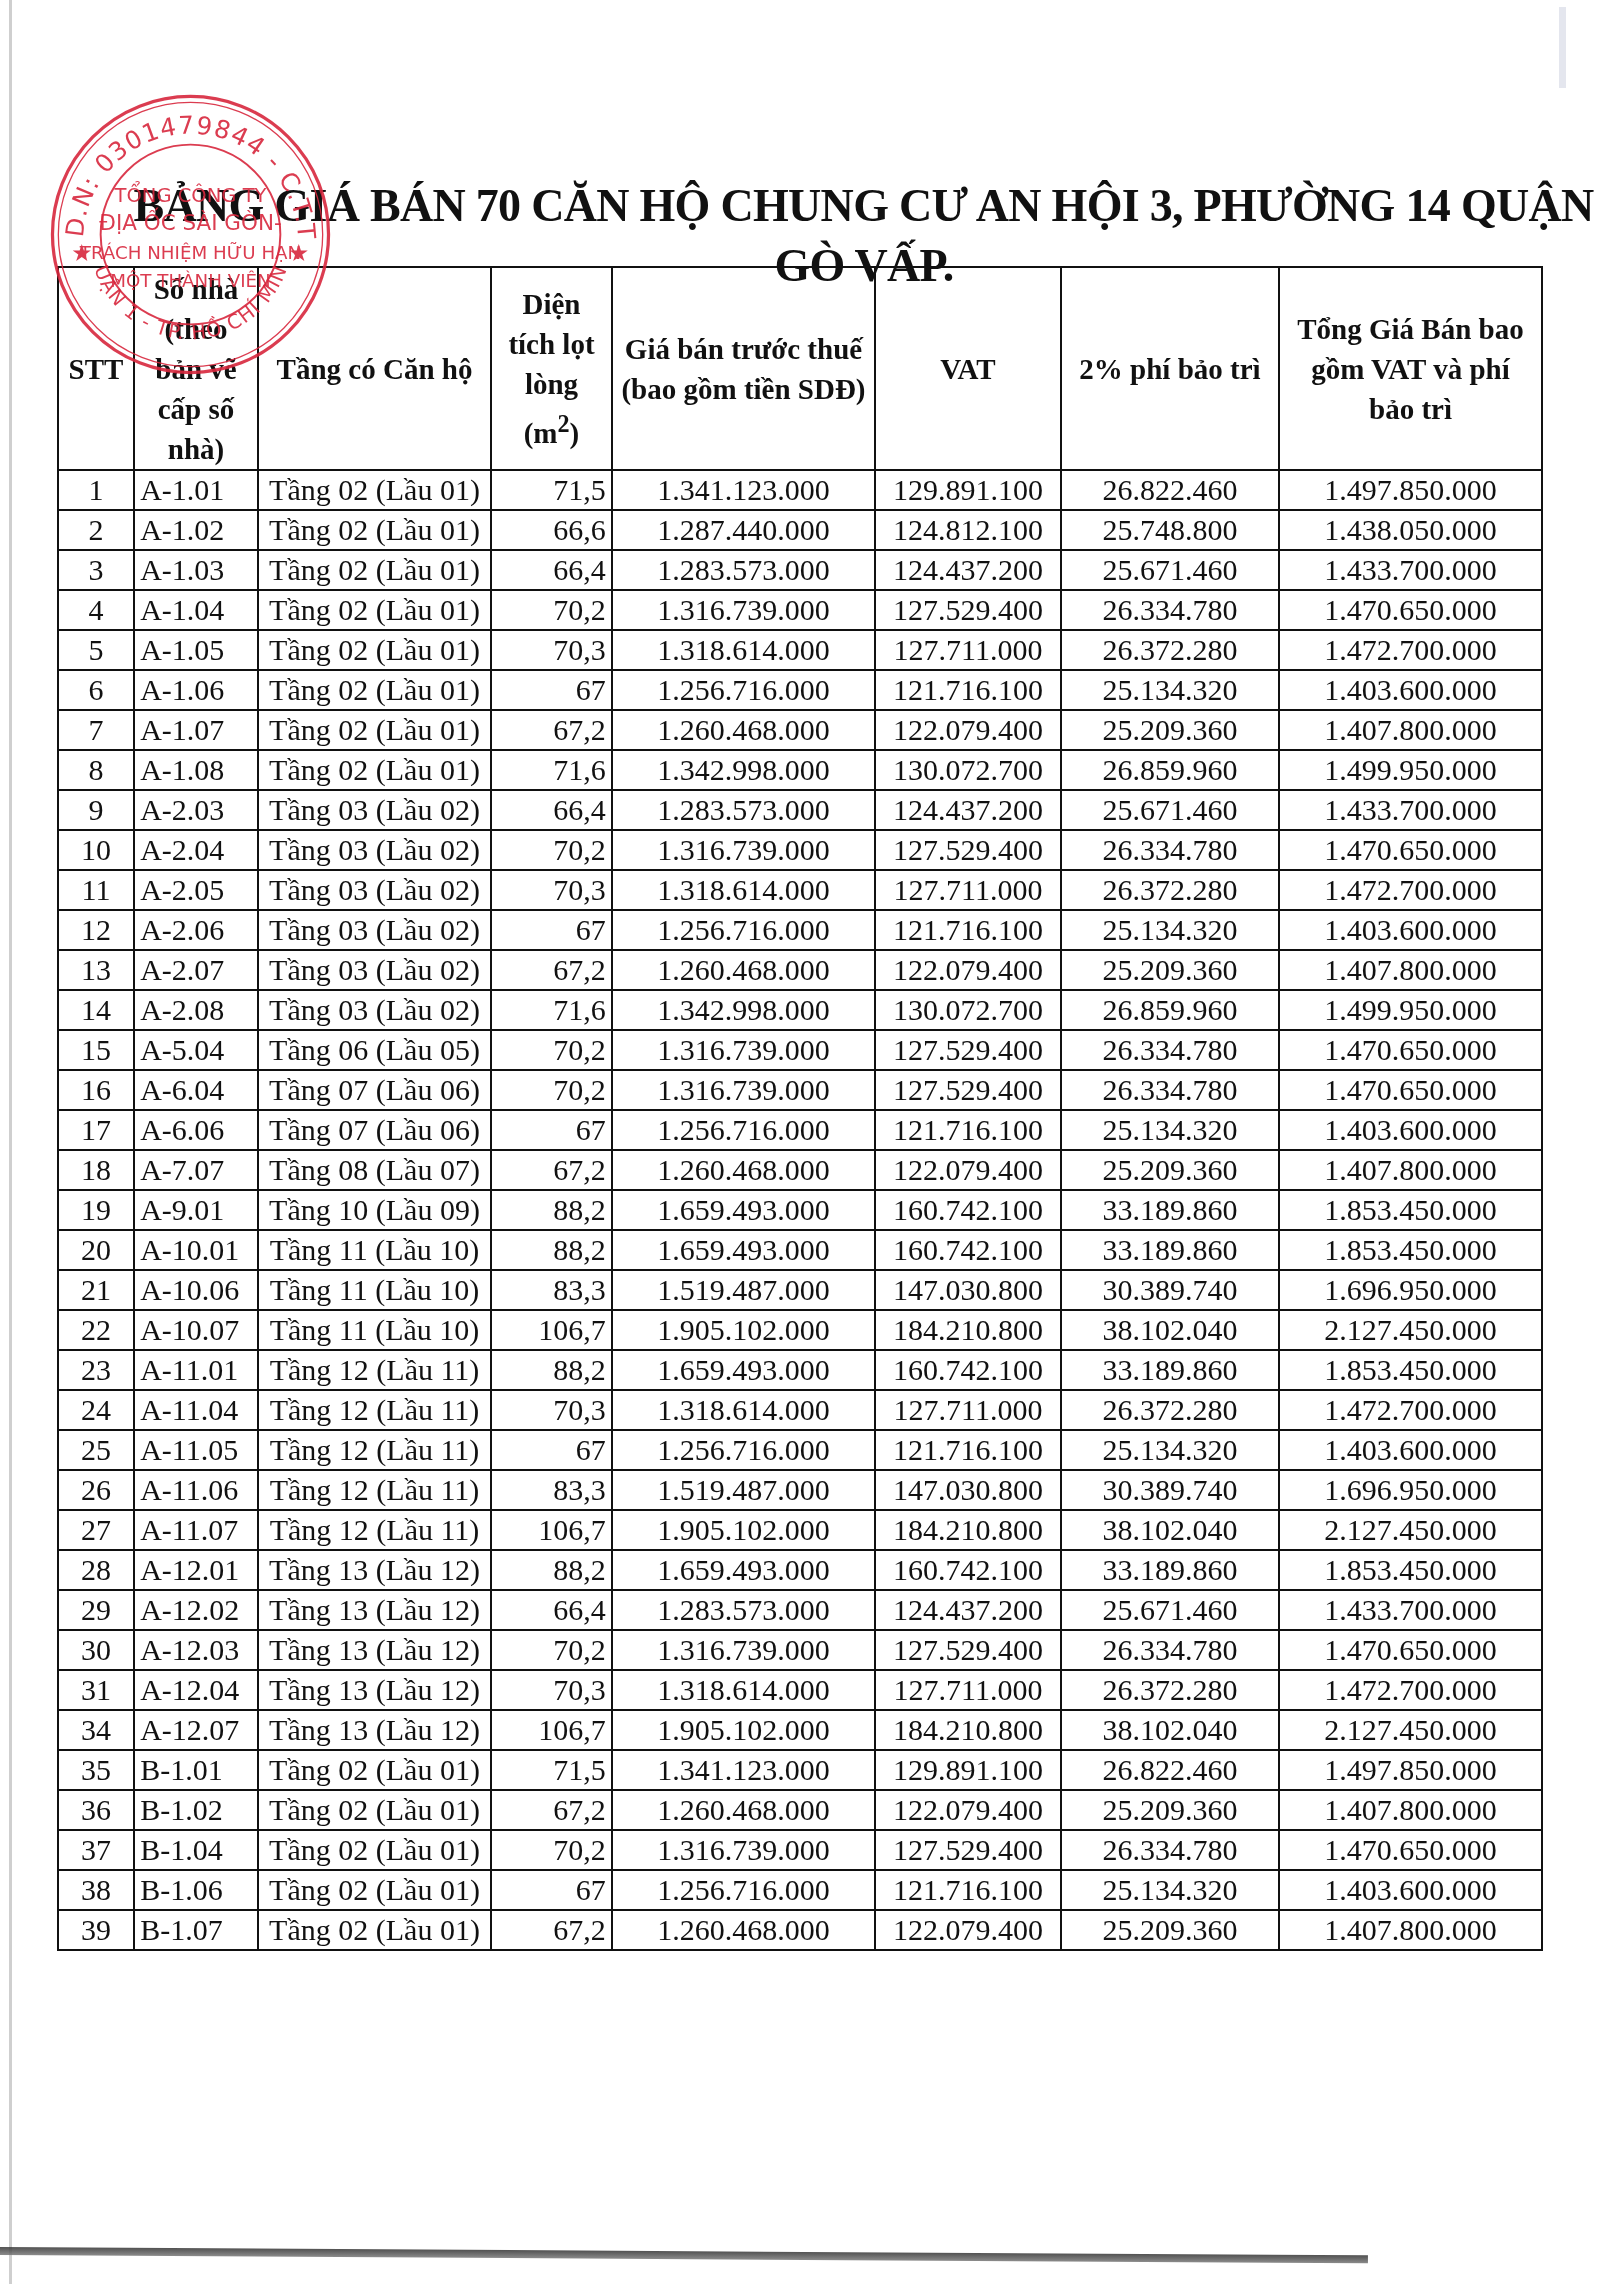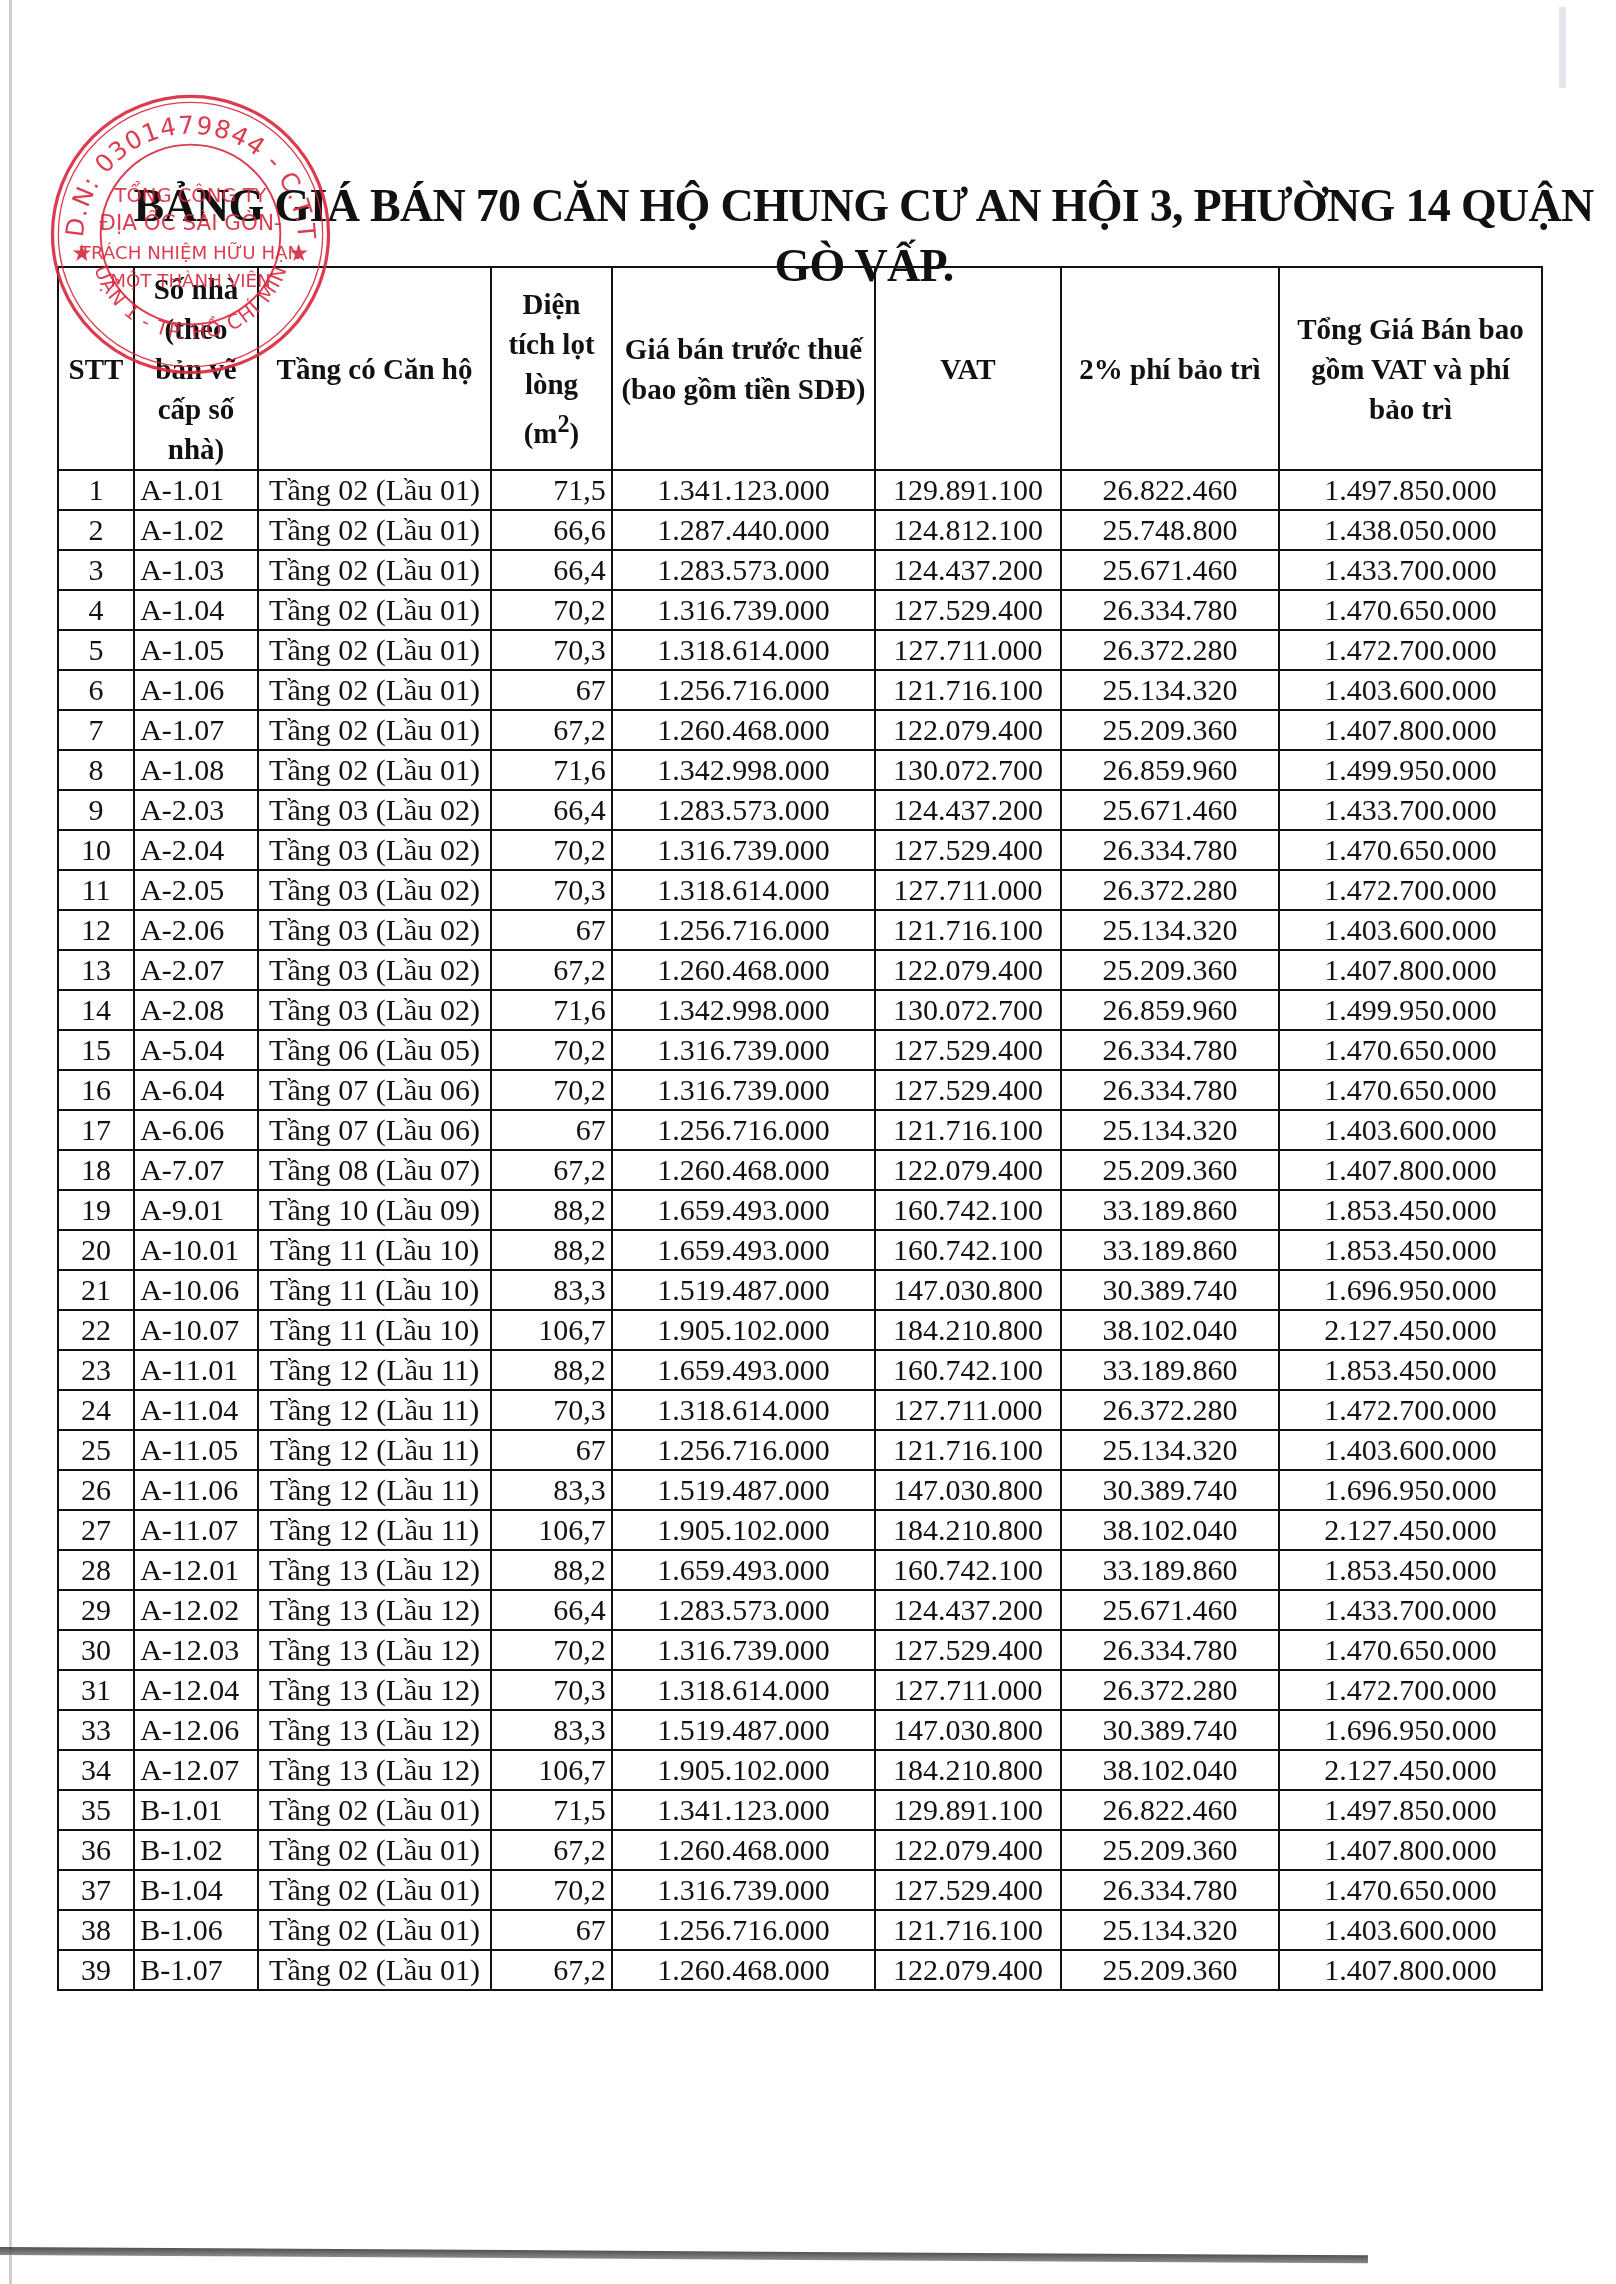--- a/index.html
+++ b/index.html
@@ -380,30 +380,20 @@
         <td class="c-stt">31</td>
         <td class="c-code">A-12.04</td>
         <td class="c-floor">Tầng 13 (Lầu 12)</td>
         <td class="c-area">70,3</td>
         <td class="c-price">1.318.614.000</td>
         <td class="c-num">127.711.000</td>
         <td class="c-num">26.372.280</td>
         <td class="c-total">1.472.700.000</td>
       </tr>
       <tr>
-        <td class="c-stt">33</td>
-        <td class="c-code">A-12.06</td>
-        <td class="c-floor">Tầng 13 (Lầu 12)</td>
-        <td class="c-area">83,3</td>
-        <td class="c-price">1.519.487.000</td>
-        <td class="c-num">147.030.800</td>
-        <td class="c-num">30.389.740</td>
-        <td class="c-total">1.696.950.000</td>
-      </tr>
-      <tr>
         <td class="c-stt">34</td>
         <td class="c-code">A-12.07</td>
         <td class="c-floor">Tầng 13 (Lầu 12)</td>
         <td class="c-area">106,7</td>
         <td class="c-price">1.905.102.000</td>
         <td class="c-num">184.210.800</td>
         <td class="c-num">38.102.040</td>
         <td class="c-total">2.127.450.000</td>
       </tr>
       <tr>

